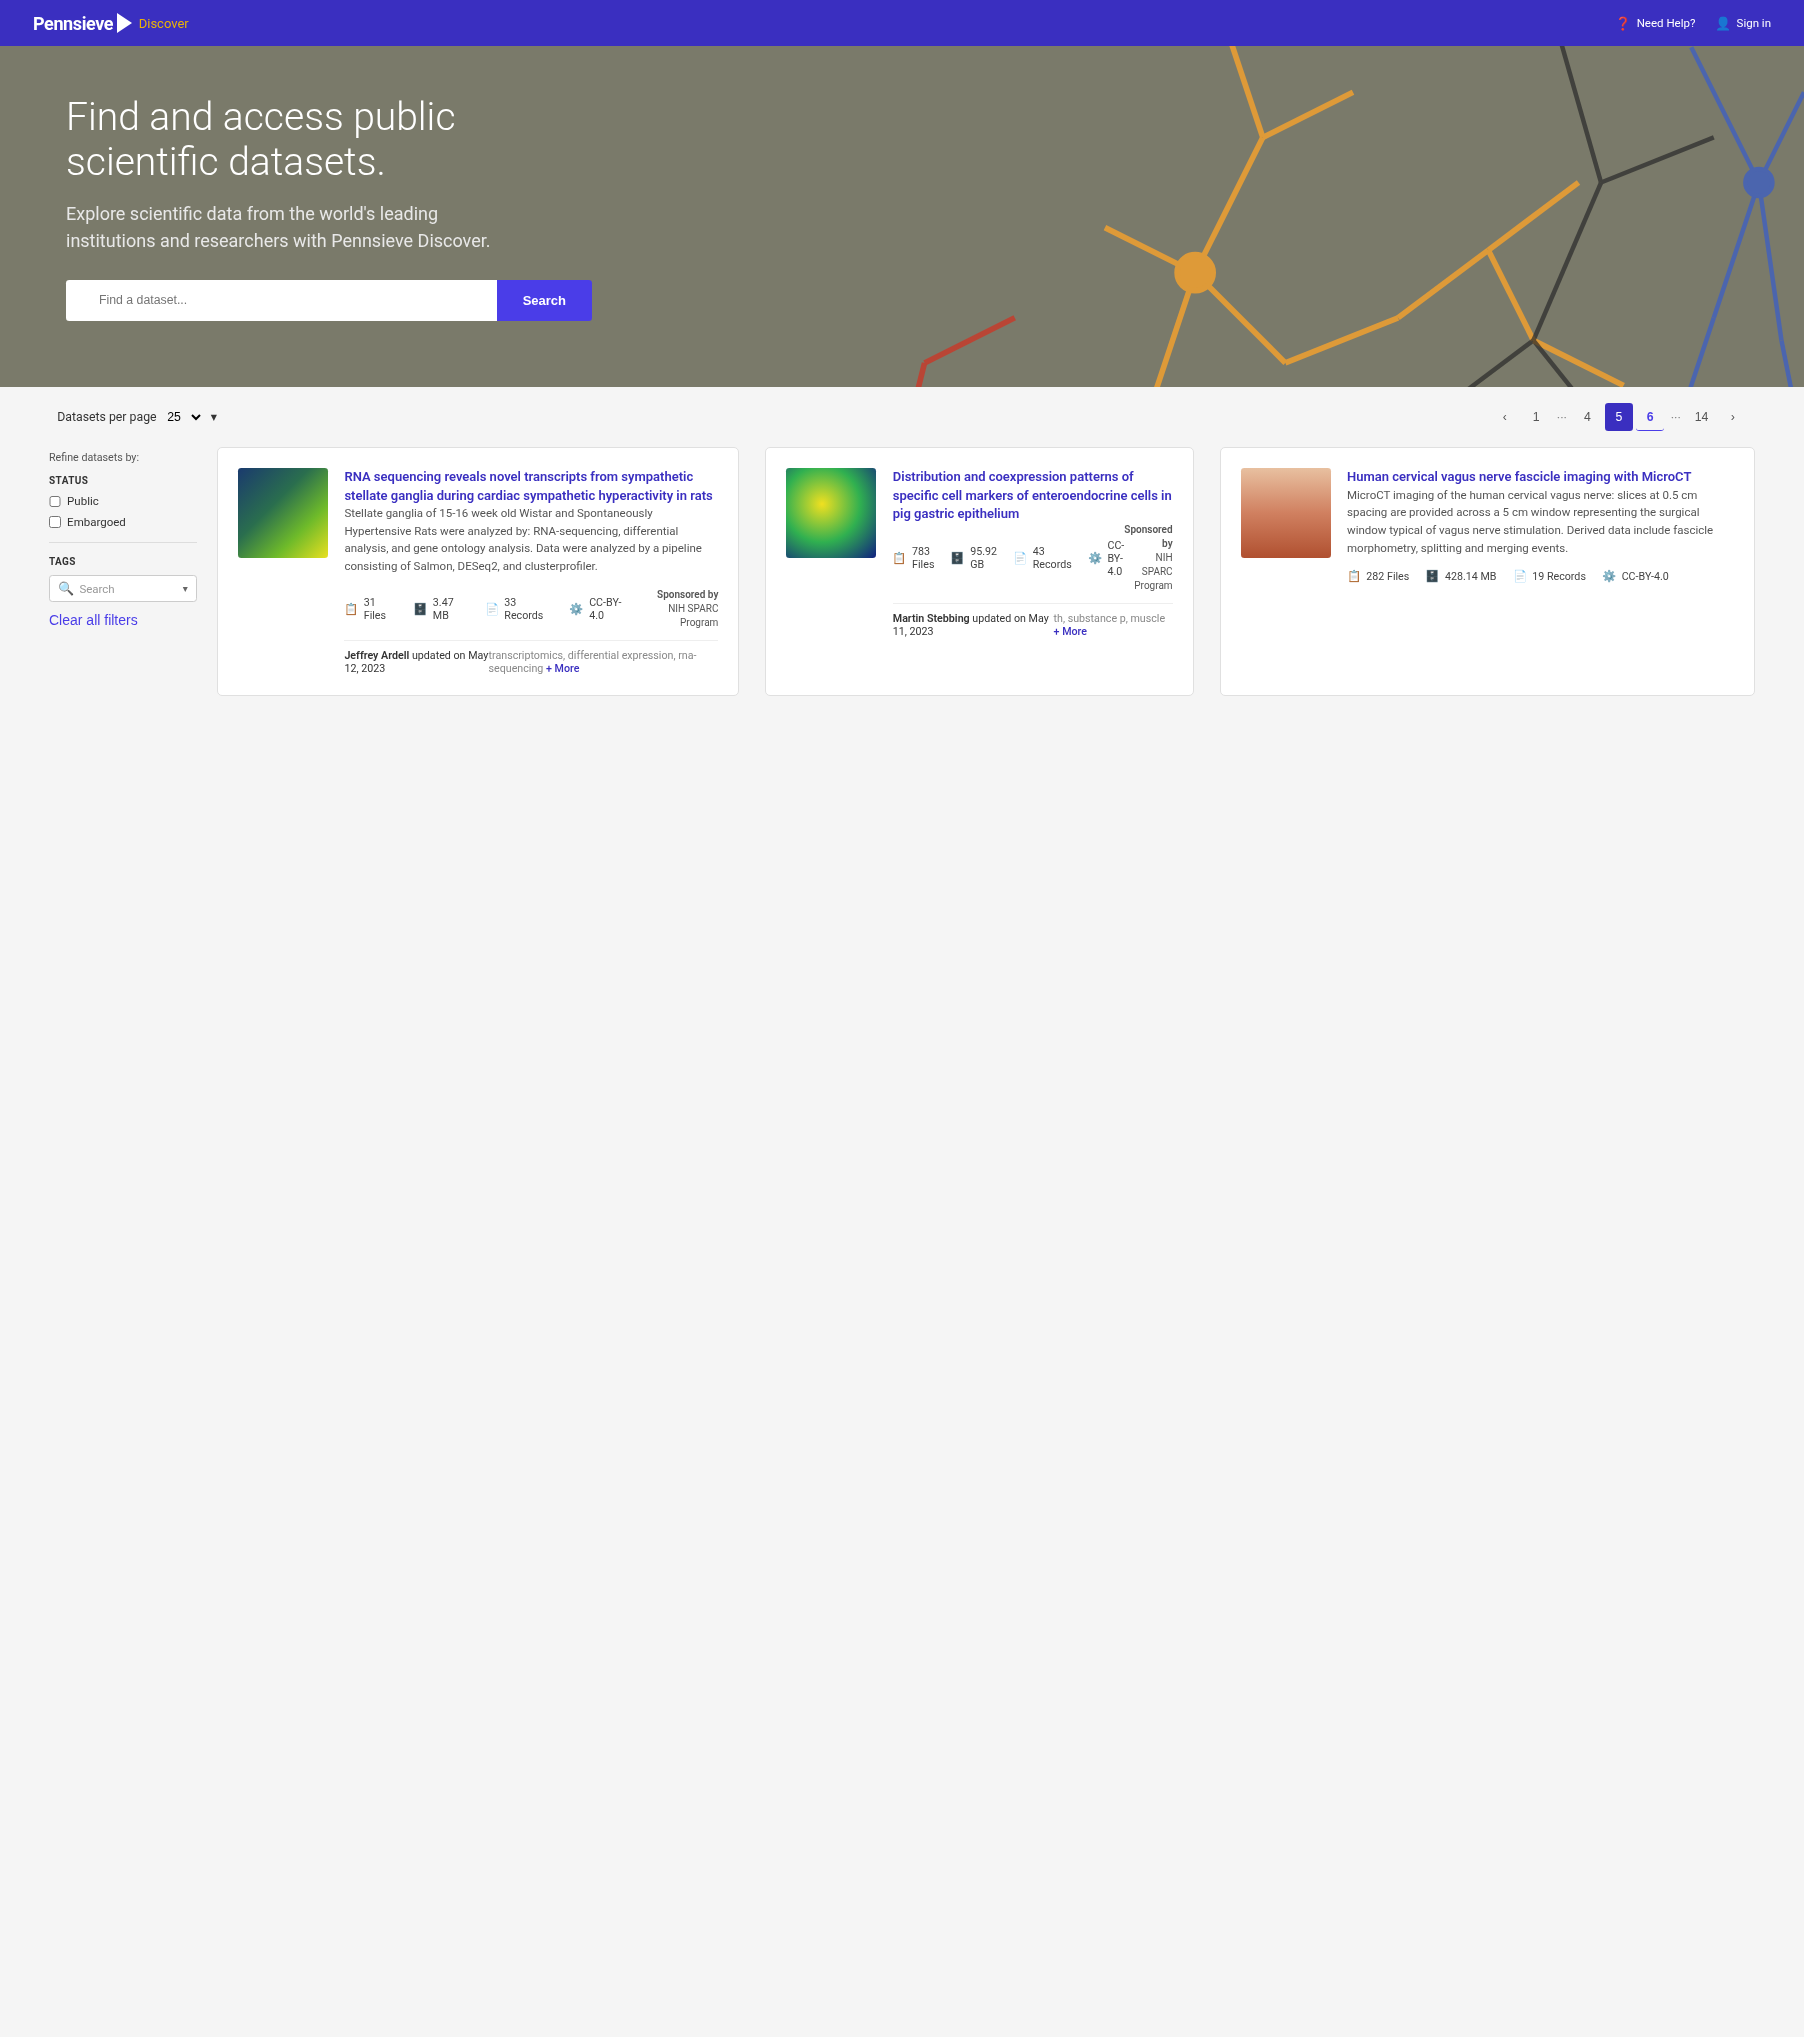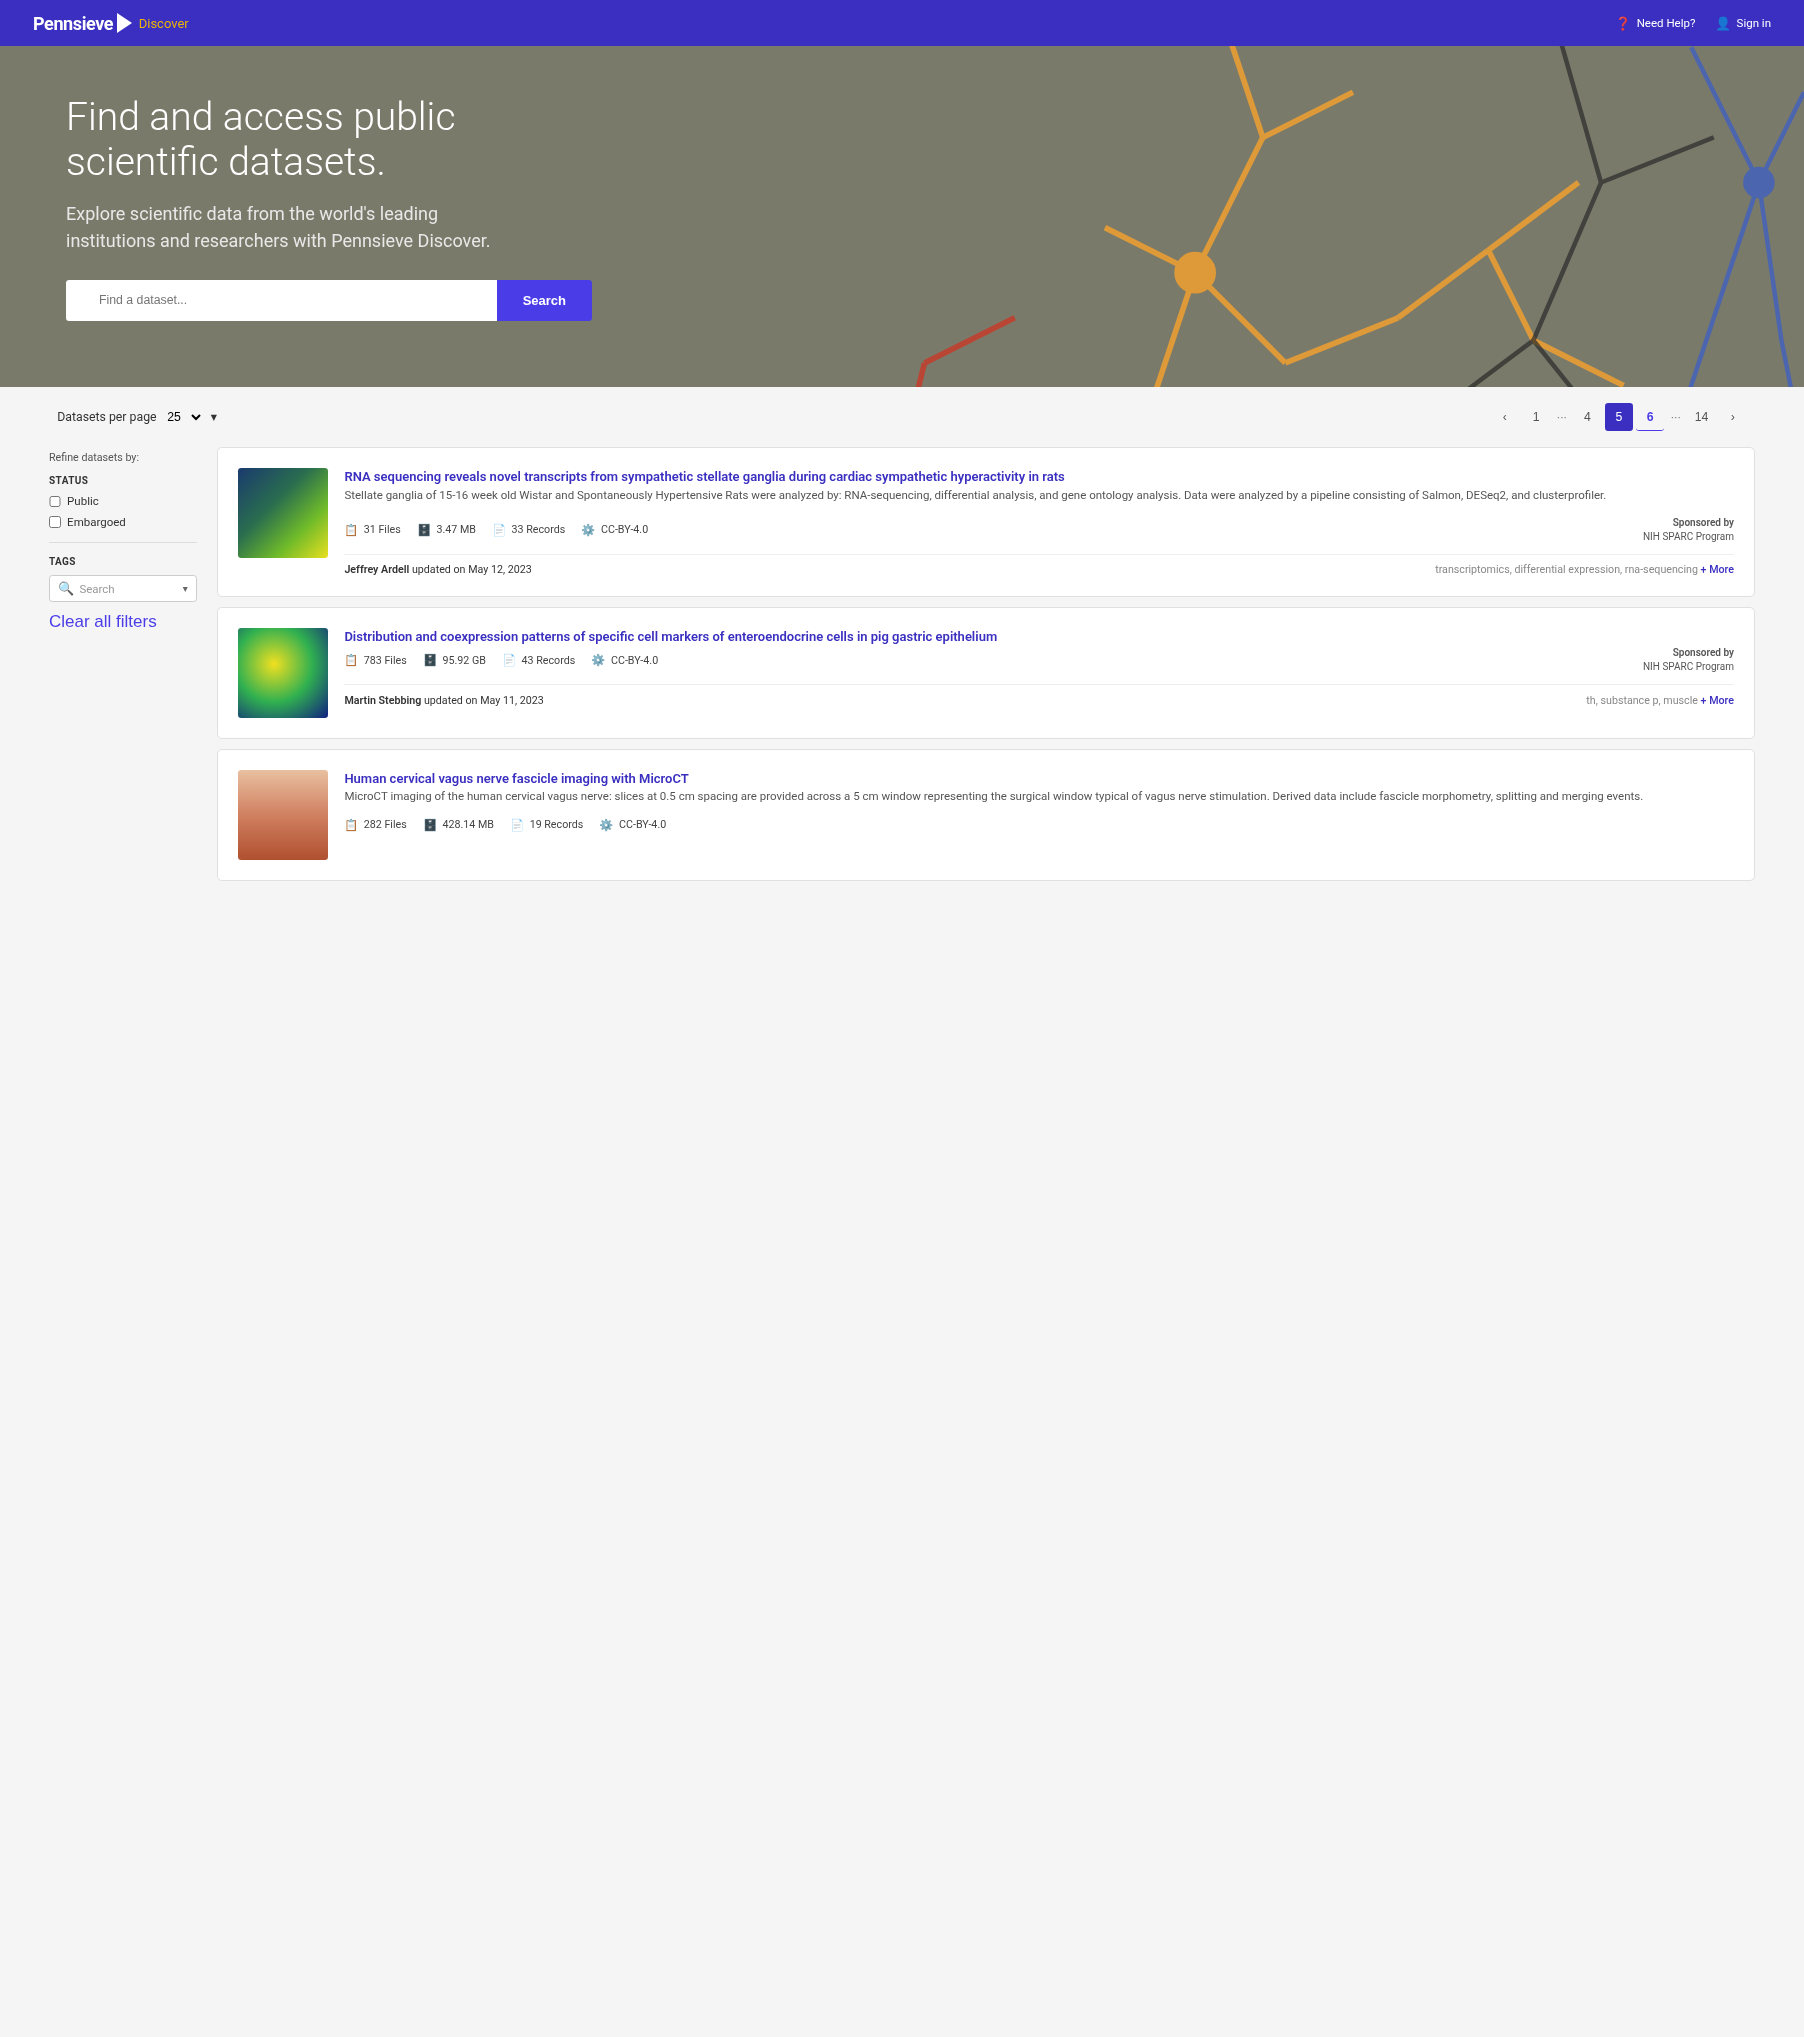--- a/index.html
+++ b/index.html
@@ -119,24 +119,24 @@
     .filter-divider { border: none; border-top: 0.8px solid #ddd; margin: 13px 0; }
     .tags-search-box {
       display: flex; align-items: center;
       border: 0.8px solid #ccc; border-radius: 3.3px;
       padding: 5px 8.2px; gap: 5px;
       background: #fff; cursor: pointer;
       margin-bottom: 10px;
     }
     .tags-search-text { font-size: 11.5px; color: #999; flex: 1; }
     .tags-chevron { font-size: 10px; color: #666; }
-    .clear-filters-btn { background: none; border: none; color: #4a3de8; font-size: 17px; cursor: pointer; text-decoration: none; padding: 0; text-align: center; }
-
-    
-    .dataset-list { flex: 1; display: flex; flex-direction: column; gap: 10px; }
+    .clear-filters-btn { background: none; border: none; color: #4a3de8; font-size: 14px; cursor: pointer; text-decoration: none; padding: 0; text-align: center; }
+
+    
+    .dataset-list { flex: 1; display: flex; gap: 26px; }
 
     
     .dataset-card {
       background: #fff;
       border: 0.8px solid #e0e0e0;
       border-radius: 5px;
       padding: 20px;
       display: flex;
       gap: 16.4px;
     }

